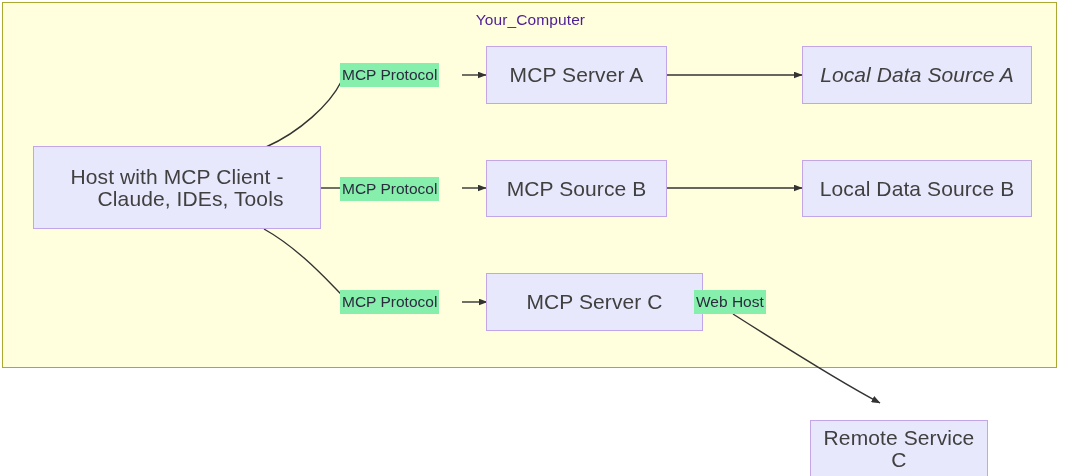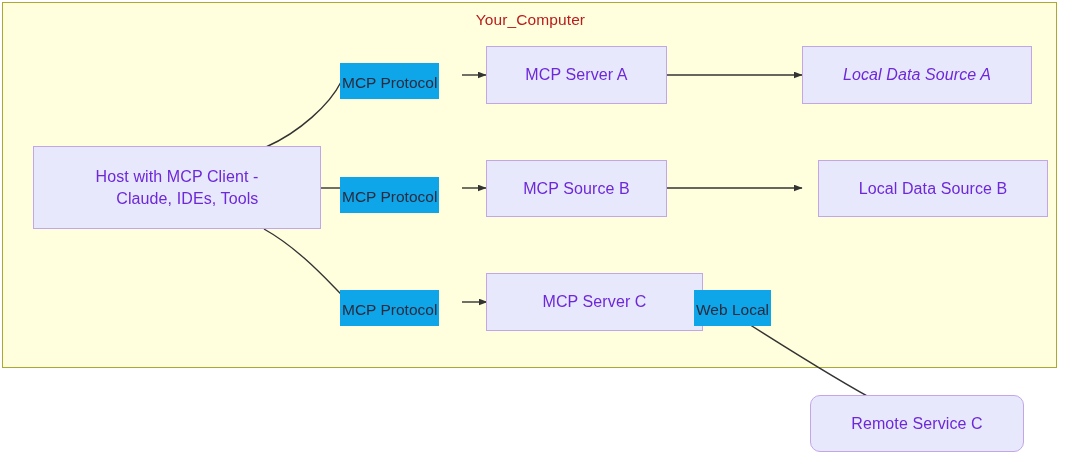--- a/index.html
+++ b/index.html
@@ -38,62 +38,62 @@
     border: 1.6px solid #aaaa33;
     box-sizing: border-box;
   }
   .subgraph-title {
     position: absolute;
     left: 0;
     top: 7px;
     width: 1055px;
     text-align: center;
     font-size: 15.5px;
-    color: #b91c1c;
+    color: #4c1d95;
     line-height: 20px;
     letter-spacing: 0.1px;
   }
   
   .node {
     position: absolute;
     background: #e8e8fd;
     border: 1.4px solid #c3a6e8;
     box-sizing: border-box;
     display: flex;
     align-items: center;
     justify-content: center;
     text-align: center;
-    color: #6d28d9;
-    font-size: 16px;
+    color: #404040;
+    font-size: 21px;
     line-height: 22px;
     letter-spacing: 0.1px;
   }
   .node-text {
     display: block;
     white-space: pre-line;
     padding: 0 10px;
   }
   #node-host        { left: 33px;  top: 146px; width: 288px; height: 83px; }
   #node-host .node-text { text-align: right; }
   #node-server-a    { left: 486px; top: 46px;  width: 181px; height: 58px; }
   #node-server-b    { left: 486px; top: 160px; width: 181px; height: 57px; }
   #node-server-c    { left: 486px; top: 273px; width: 217px; height: 58px; }
   #node-source-a    { left: 802px; top: 46px;  width: 230px; height: 58px; font-style: italic; }
-  #node-source-b    { left: 802px; top: 160px; width: 230px; height: 57px; margin-left: 16px; }
-  #node-remote-c    { left: 810px; top: 395px; width: 214px; height: 57px; border-radius: 10px; }
+  #node-source-b    { left: 802px; top: 160px; width: 230px; height: 57px; }
+  #node-remote-c    { left: 810px; top: 420px; width: 178px; height: 57px; }
 
   
   .edge-label {
     position: absolute;
-    background: #0ea5e9;
+    background: #86efac;
     color: #2b2b3d;
     font-size: 15.5px;
     line-height: 24px;
-    height: 36px;
-    padding: 8px 2px;
+    height: 24px;
+    padding: 0 2px;
     white-space: nowrap;
     box-sizing: border-box;
   }
   #label-proto-a { left: 340px; top: 63px;  }
   #label-proto-b { left: 340px; top: 177px; }
   #label-proto-c { left: 340px; top: 290px; }
   #label-webapis { left: 694px; top: 290px; }
 </style>
 </head>
 <body>
@@ -155,15 +155,15 @@
     <span class="node-text">Local Data Source B</span>
   </div>
 
   <div class="node" id="node-remote-c">
     <span class="node-text">Remote Service C</span>
   </div>
 
   <div class="edge-label" id="label-proto-a">MCP Protocol</div>
   <div class="edge-label" id="label-proto-b">MCP Protocol</div>
   <div class="edge-label" id="label-proto-c">MCP Protocol</div>
-  <div class="edge-label" id="label-webapis">Web Local</div>
+  <div class="edge-label" id="label-webapis">Web Host</div>
 
 </div>
 
 </body></html>

